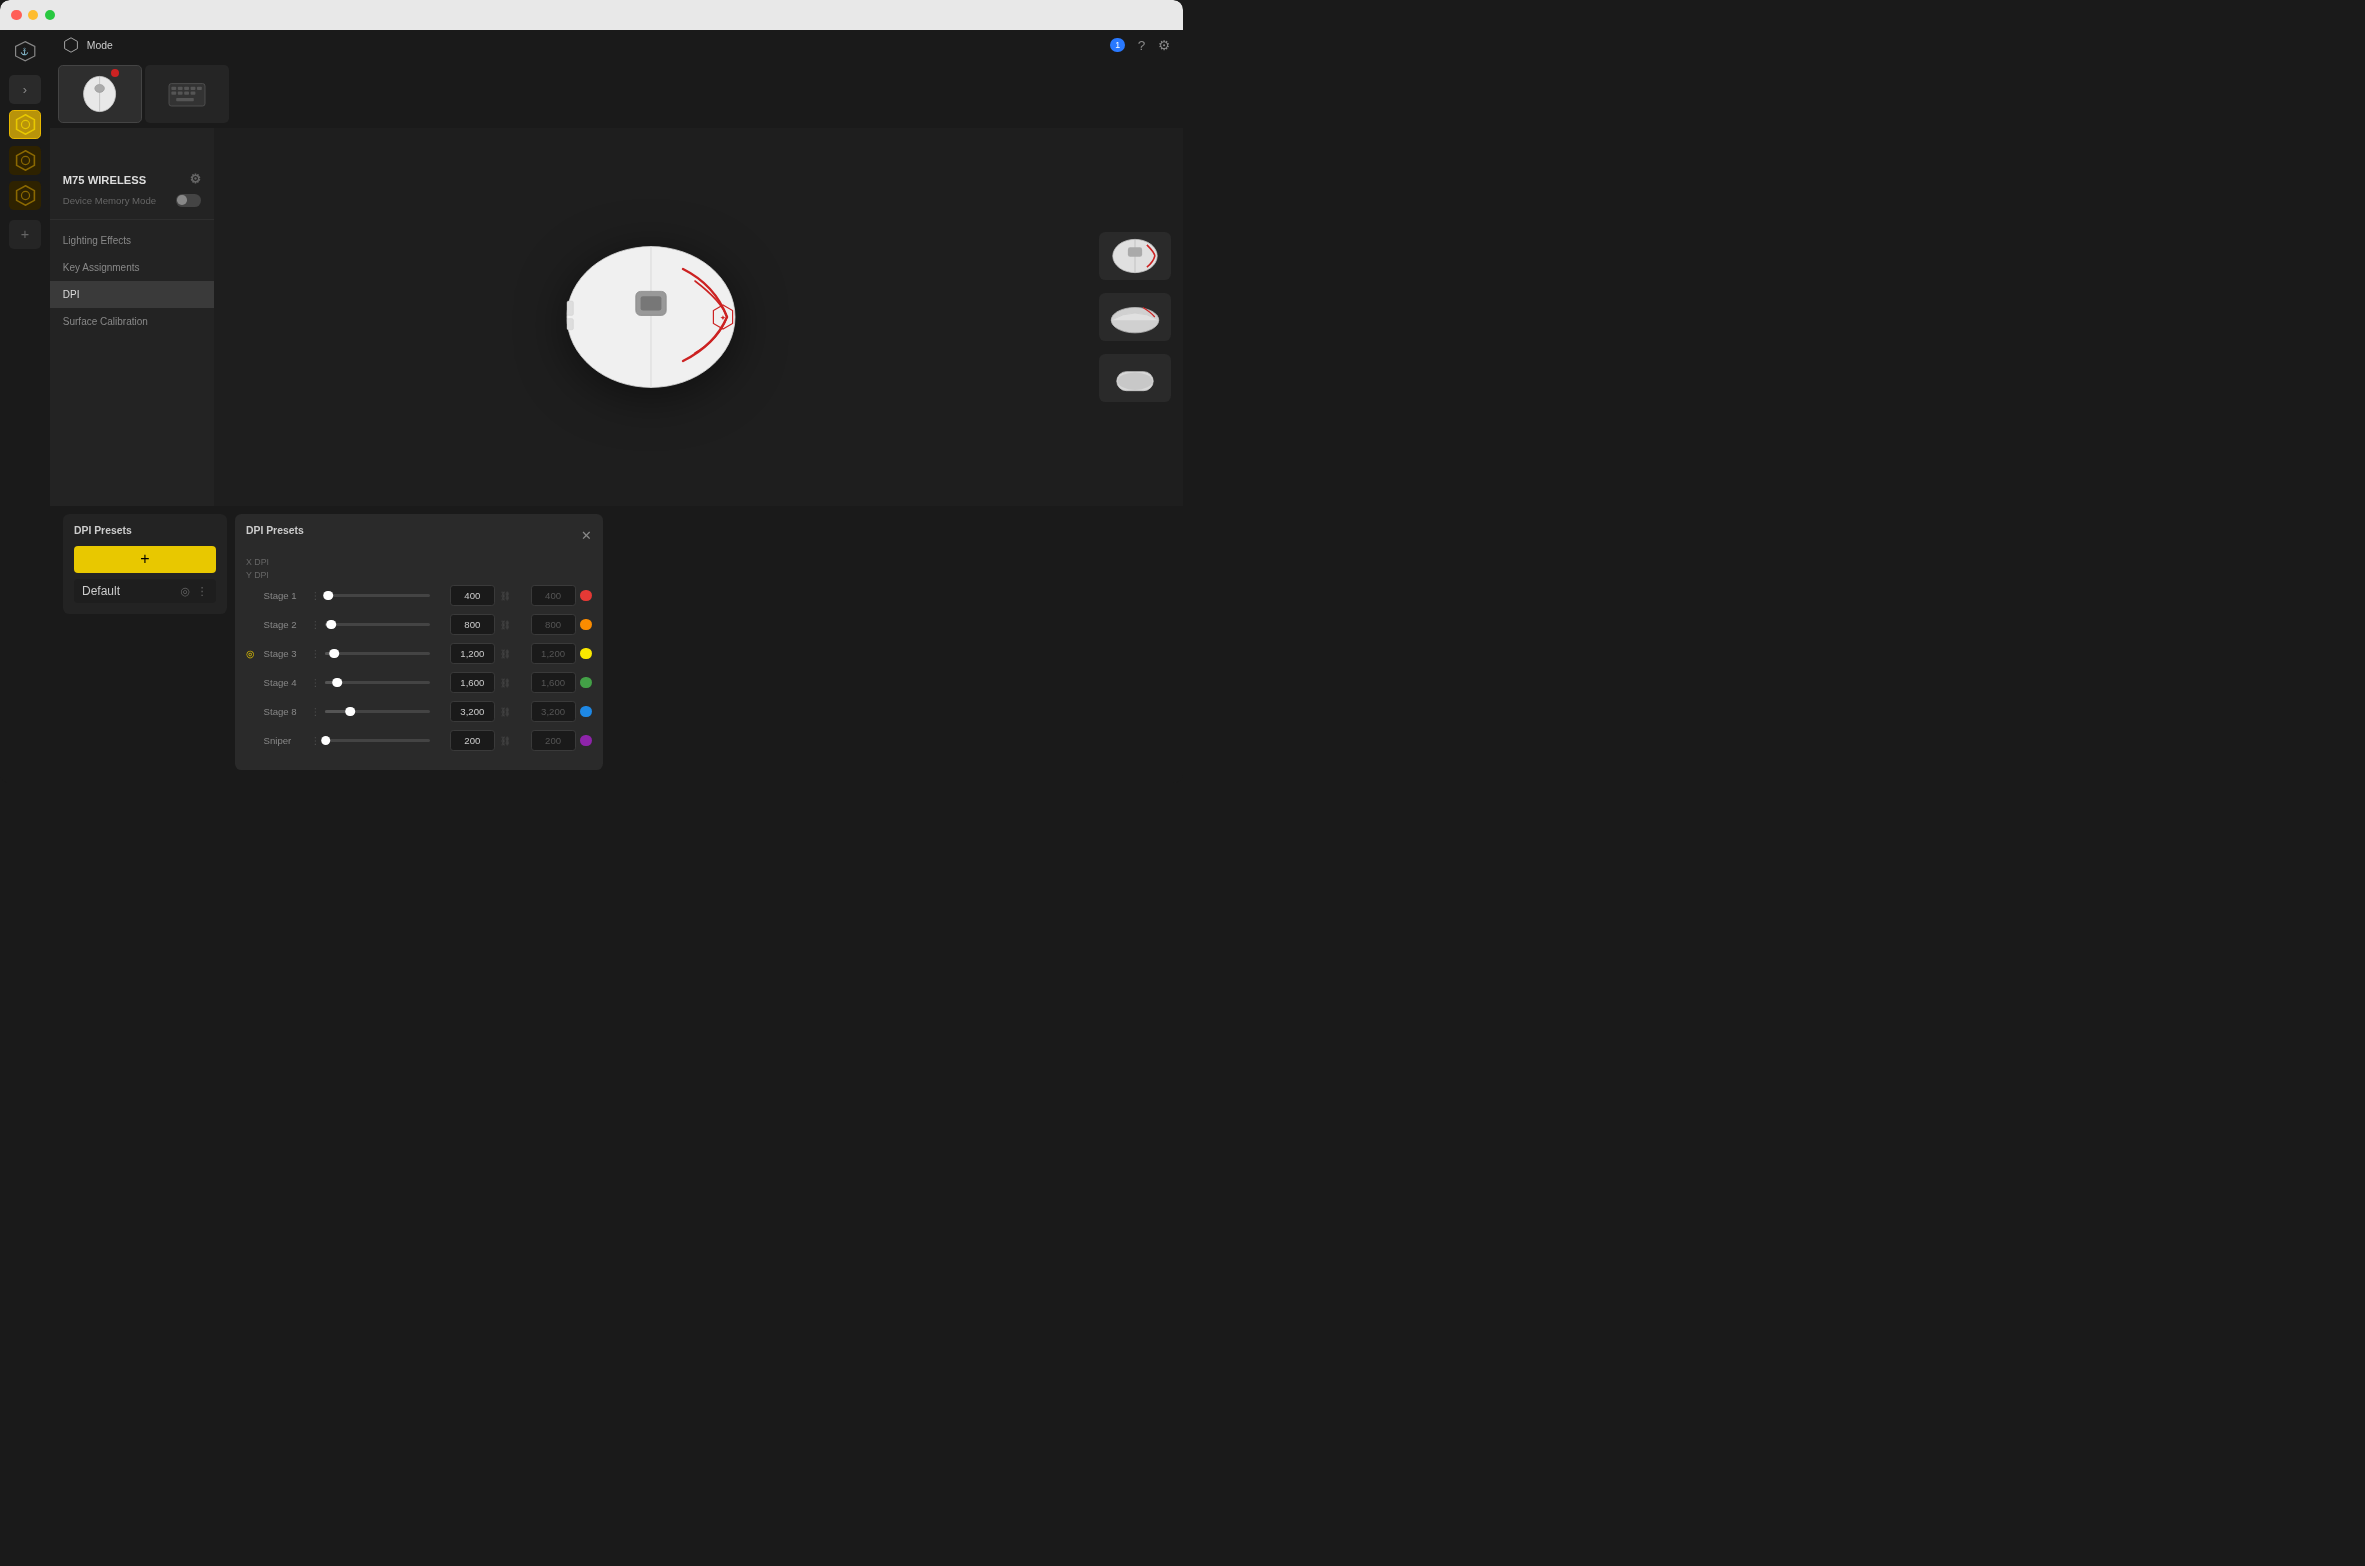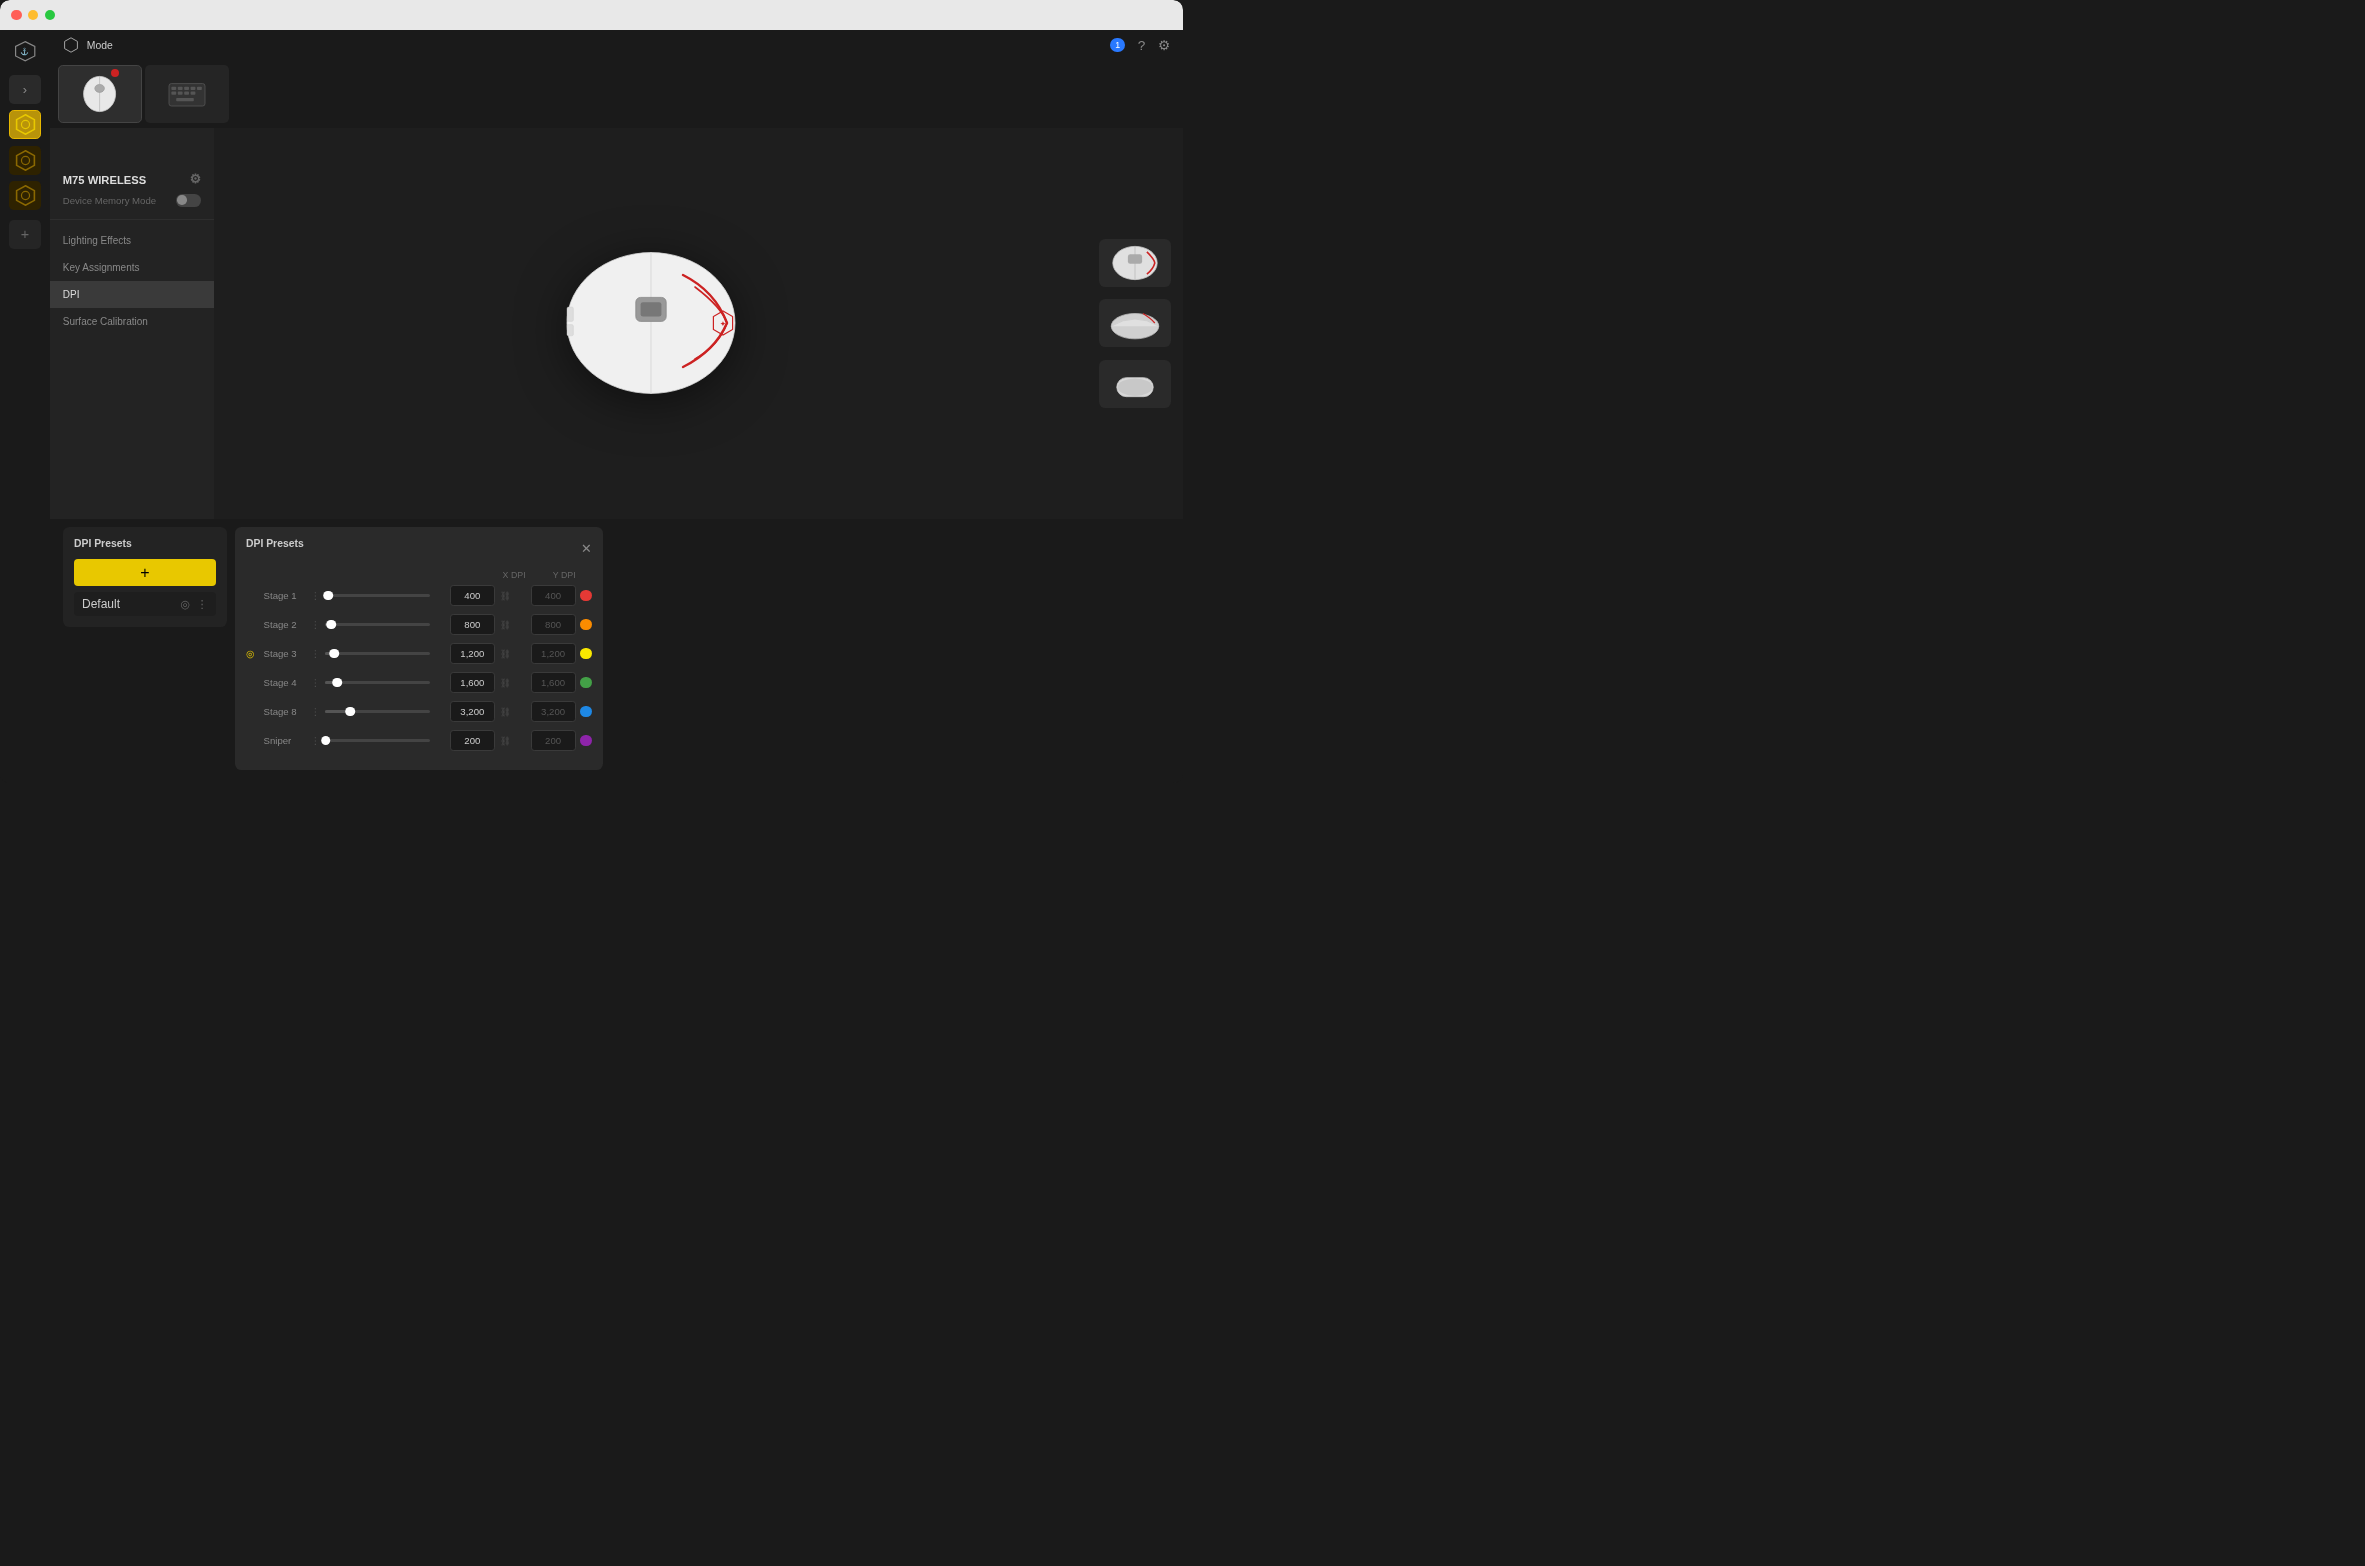--- a/index.html
+++ b/index.html
@@ -518,21 +518,21 @@
           </div>
         </div>
       </div>
 
       <div class="dpi-stages-panel">
         <div class="panel-header">
           <span class="panel-title">DPI Presets</span>
           <button class="close-btn">✕</button>
         </div>
 
-        <div style="display:flex; justify-content:flex-end; gap:3.2px; padding-right:16px; margin-bottom:4.8px;">
+        <div style="display:flex; justify-content:flex-end; gap:3.2px; padding-right:16px; margin-bottom:4.8px;flex-direction:column;">
           <span class="stage-col-label" style="margin-right:24px;">X DPI</span>
           <span class="stage-col-label">Y DPI</span>
         </div>
 
         <div id="stages-container">
             <div class="stage-row">
               <span class="stage-active-icon">&nbsp;</span>
               <span class="stage-label">Stage 1</span>
               <span class="stage-drag">⋮</span>
               <div class="stage-slider">

